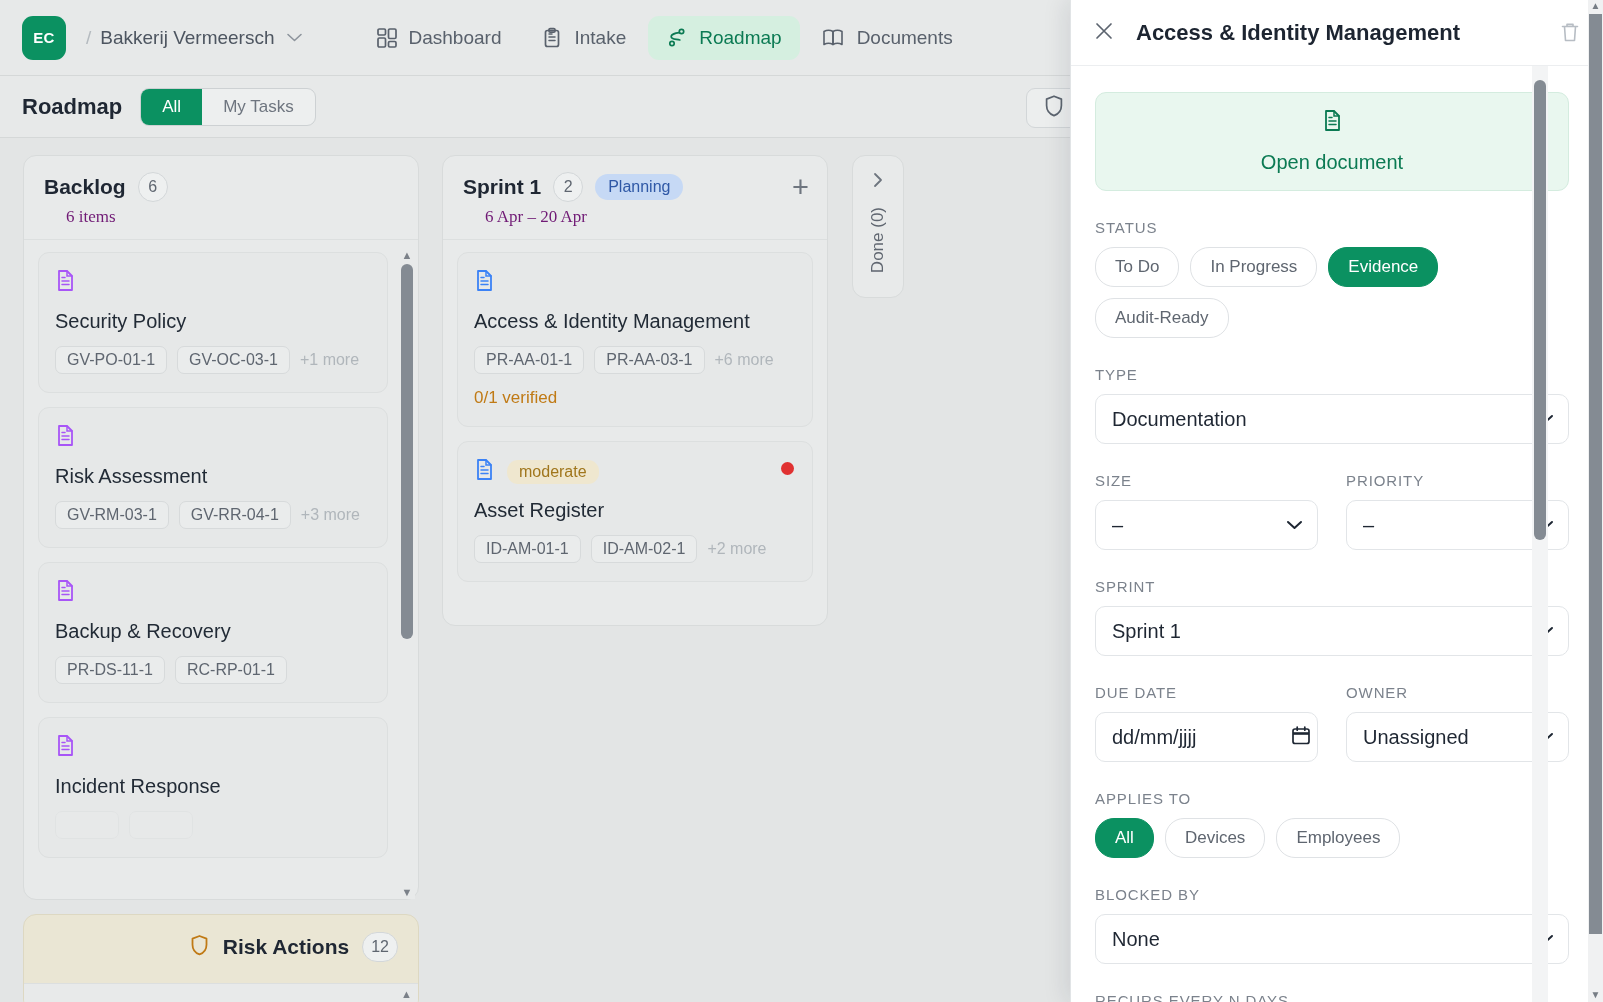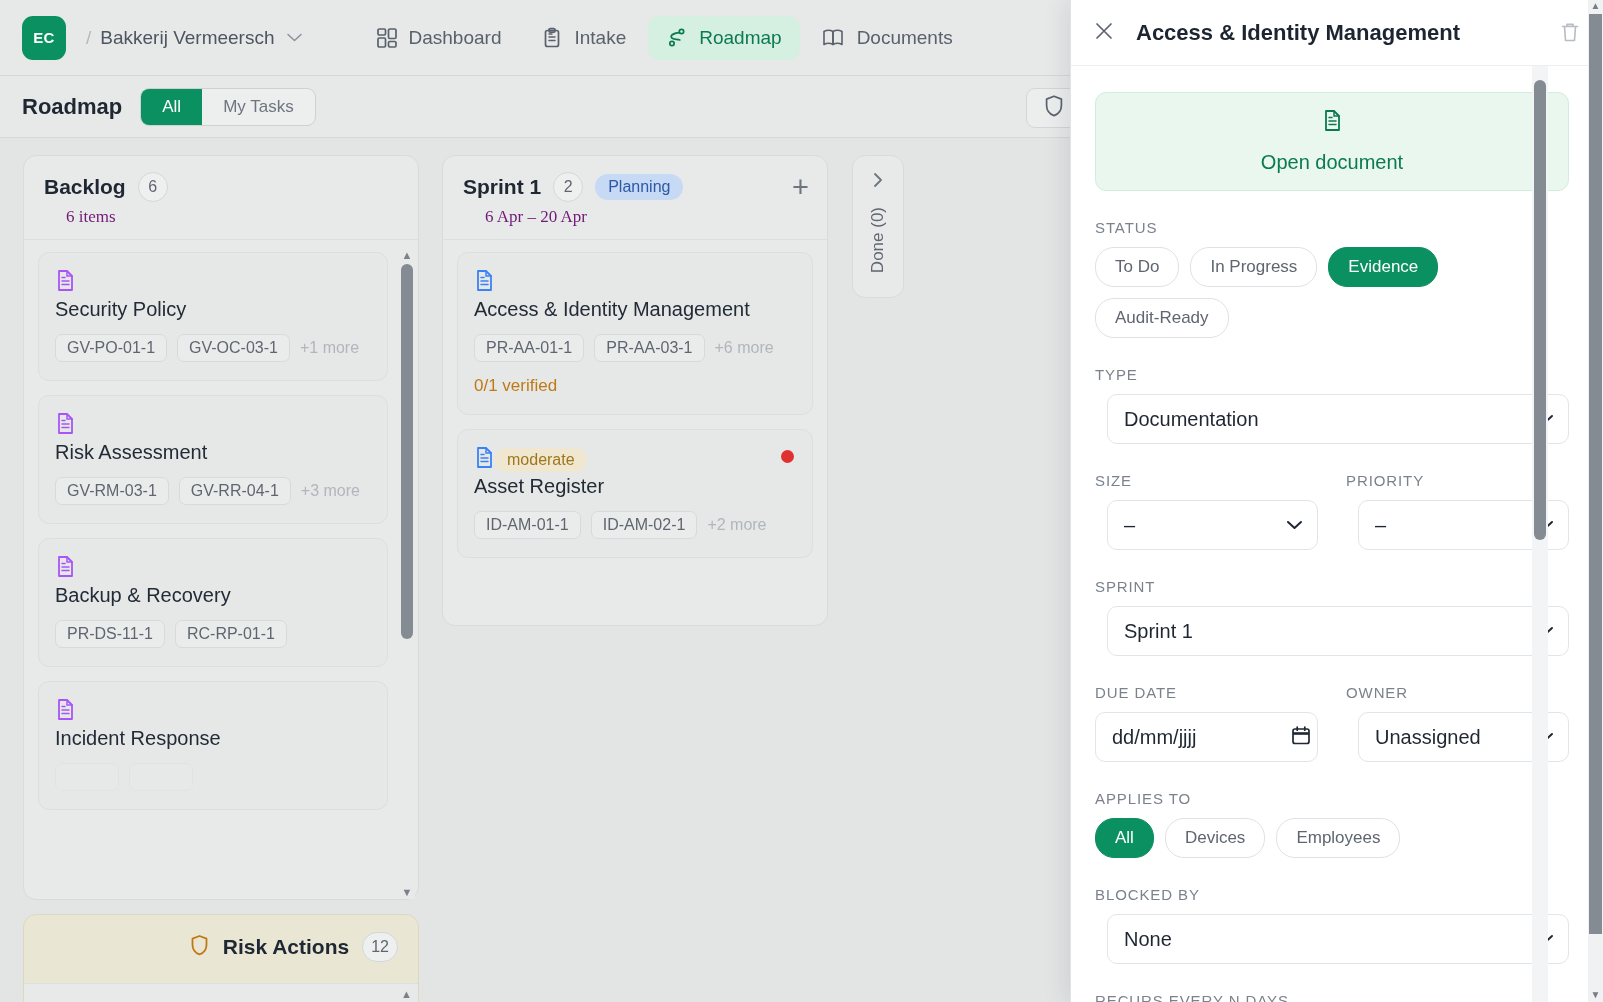--- a/index.html
+++ b/index.html
@@ -104,21 +104,21 @@
     font-size: 29px; line-height: 26px; color: #6e757f; cursor: pointer;
     font-weight: 300;
   }
 
   .col-body { position: relative; padding: 12px 14px; }
   .card {
     background: #e6e8e8; border: 1px solid #dcdfdf;
     border-radius: 11px; padding: 16px 16px 18px 16px;
     margin-bottom: 14px; position: relative; cursor: pointer;
   }
-  .card-icon-row { display: flex; align-items: center; margin-bottom: 2px; }
+  .card-icon-row { display: flex; align-items: center; gap: 12px; margin-bottom: 14px; }
   .card-title { font-size: 20px; color: #222b36; margin-bottom: 13px; }
   .tag-row { display: flex; align-items: center; gap: 10px; flex-wrap: wrap; }
   .tag {
     padding: 4px 11px; border: 1px solid #d7dadb; border-radius: 7px;
     background: #eaecec; color: #5f6670; font-size: 16px;
   }
   .more { color: #b0b6bb; font-size: 16px; }
   .verified { margin-top: 14px; font-size: 17px; color: #c07a15; }
   .sev-chip {
     padding: 3px 12px; border-radius: 11px;
@@ -205,21 +205,21 @@
   .field-label {
     font-size: 15px; letter-spacing: .9px; color: #7b828c;
     margin-top: 28px; margin-bottom: 11px;
   }
   .pill-row { display: flex; flex-wrap: wrap; gap: 11px; }
   .pill {
     padding: 9px 19px; border: 1px solid #dfe2e5; border-radius: 19px;
     background: #fff; color: #5f6670; font-size: 17px; cursor: pointer;
   }
   .pill.on { background: #0b9161; border-color: #0b9161; color: #fff; }
-  .sel-wrap { position: relative; margin-left: 12px; }
+  .sel-wrap { position: relative; }
   .sel {
     width: 100%; height: 50px;
     border: 1px solid #e2e5e8; border-radius: 10px;
     background: #fff; color: #1f2733; font-size: 20px;
     padding: 0 38px 0 16px;
     font-family: "Liberation Sans", sans-serif;
     appearance: none; -webkit-appearance: none; cursor: pointer;
   }
   .sel-chev {
     position: absolute; right: 15px; top: 50%; transform: translateY(-50%);

